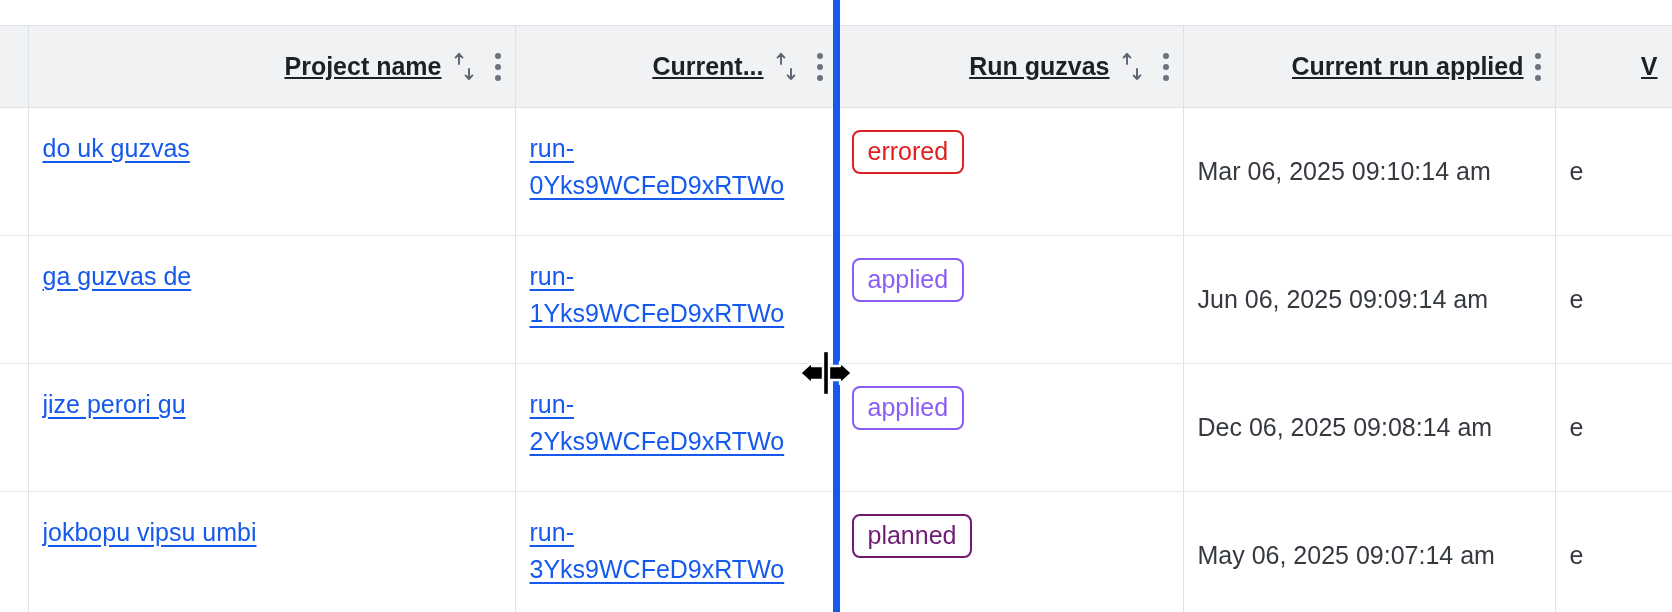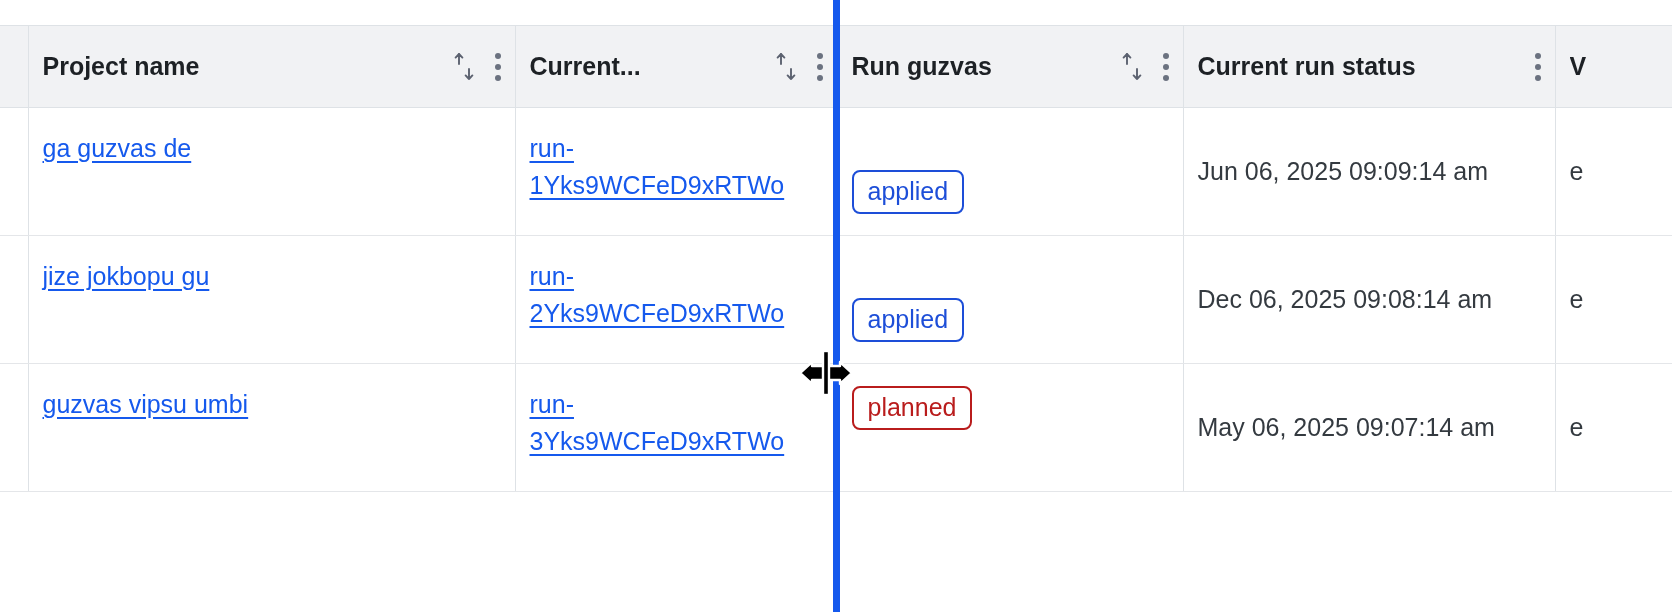--- a/index.html
+++ b/index.html
@@ -39,23 +39,24 @@
     color: #1d2125;
     text-align: left;
     white-space: nowrap;
     overflow: hidden;
   }
   thead th.sel-col { padding: 0; border-right: 1px solid #dee2e6; }
 
   .th-inner {
     display: flex;
     align-items: center;
-    justify-content: space-between;
+    justify-content: flex-end;
     width: 100%;
     gap: 11px;
+    text-decoration: underline;
   }
   .th-label {
     overflow: hidden;
     text-overflow: ellipsis;
     white-space: nowrap;
     flex: 0 1 auto;
   }
   .th-tools { display: flex; align-items: center; gap: 18px; flex: 0 0 auto; }
 
   .sort-icon { width: 24px; height: 30px; display:block; }
@@ -91,22 +92,22 @@
     display: inline-block;
     border: 2px solid currentColor;
     border-radius: 8px;
     padding: 5px 14px 7px 14px;
     font-size: 25px;
     line-height: 1.12;
     background: #ffffff;
     white-space: nowrap;
   }
   .badge.errored { color: #e02020; }
-  .badge.applied { color: #1d4ed8; margin-top: 40px; }
-  .badge.planned { color: #b91c1c; }
+  .badge.applied { color: #8b5cf6; }
+  .badge.planned { color: #701a75; }
 
   .date-text { font-size: 25px; color: #343a40; white-space: nowrap; }
 
   
   .resize-guide {
     position: absolute;
     top: 0;
     width: 7px;
     background: #1559ed;
     z-index: 40;
@@ -196,21 +197,21 @@
                     <i></i>
                     <i></i>
                     <i></i>
                   </span>
               </span>
             </div>
           </th>
 
           <th>
             <div class="th-inner">
-              <span class="th-label">Current run status</span>
+              <span class="th-label">Current run applied</span>
               <span class="th-tools">
                 <span class="kebab-icon">
                     <i></i>
                     <i></i>
                     <i></i>
                   </span>
               </span>
             </div>
           </th>
 
@@ -218,63 +219,81 @@
             <div class="th-inner">
               <span class="th-label">V</span>
             </div>
           </th>
 
         </tr>
       </thead>
 
       <tbody>
 
-
         <tr>
           <td class="sel-col"></td>
           <td>
+            <a class="cell-link">do uk guzvas</a>
+          </td>
+          <td>
+            <a class="cell-link">run-0Yks9WCFeD9xRTWo</a>
+          </td>
+          <td>
+            <span class="badge errored">errored</span>
+          </td>
+          <td class="vmid">
+            <span class="date-text">Mar 06, 2025 09:10:14 am</span>
+          </td>
+          <td class="vmid">
+            <span class="date-text">e</span>
+          </td>
+        </tr>
+
+        <tr>
+          <td class="sel-col"></td>
+          <td>
             <a class="cell-link">ga guzvas de</a>
           </td>
           <td>
             <a class="cell-link">run-1Yks9WCFeD9xRTWo</a>
           </td>
           <td>
             <span class="badge applied">applied</span>
           </td>
           <td class="vmid">
             <span class="date-text">Jun 06, 2025 09:09:14 am</span>
           </td>
           <td class="vmid">
             <span class="date-text">e</span>
           </td>
         </tr>
 
         <tr>
           <td class="sel-col"></td>
           <td>
-            <a class="cell-link">jize jokbopu gu</a>
+            <a class="cell-link">jize perori gu</a>
           </td>
           <td>
             <a class="cell-link">run-2Yks9WCFeD9xRTWo</a>
           </td>
           <td>
             <span class="badge applied">applied</span>
           </td>
           <td class="vmid">
             <span class="date-text">Dec 06, 2025 09:08:14 am</span>
           </td>
           <td class="vmid">
             <span class="date-text">e</span>
           </td>
         </tr>
 
         <tr>
           <td class="sel-col"></td>
           <td>
-            <a class="cell-link">guzvas vipsu umbi</a>
+            <a class="cell-link">jokbopu vipsu umbi</a>
           </td>
           <td>
             <a class="cell-link">run-3Yks9WCFeD9xRTWo</a>
           </td>
           <td>
             <span class="badge planned">planned</span>
           </td>
           <td class="vmid">
             <span class="date-text">May 06, 2025 09:07:14 am</span>
           </td>

